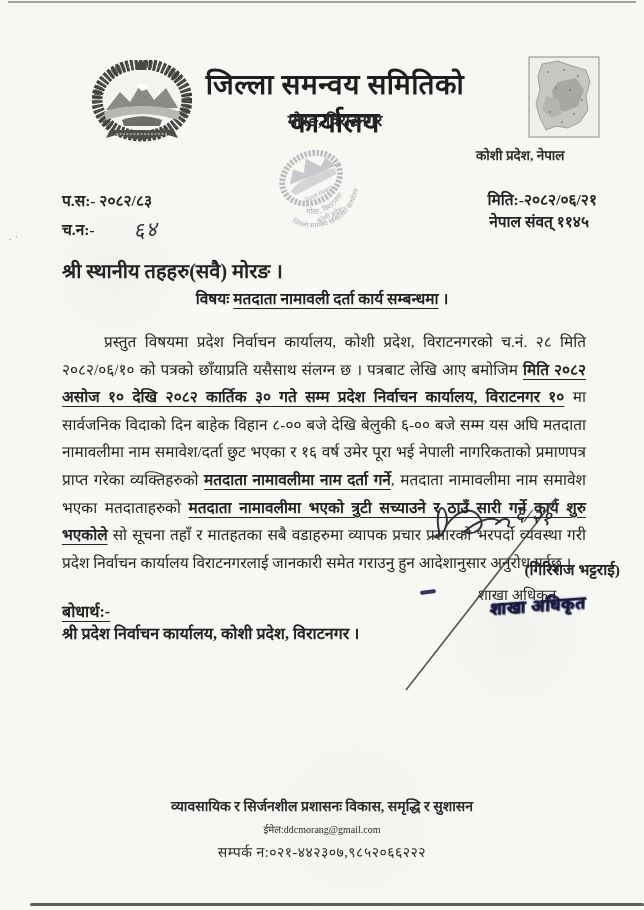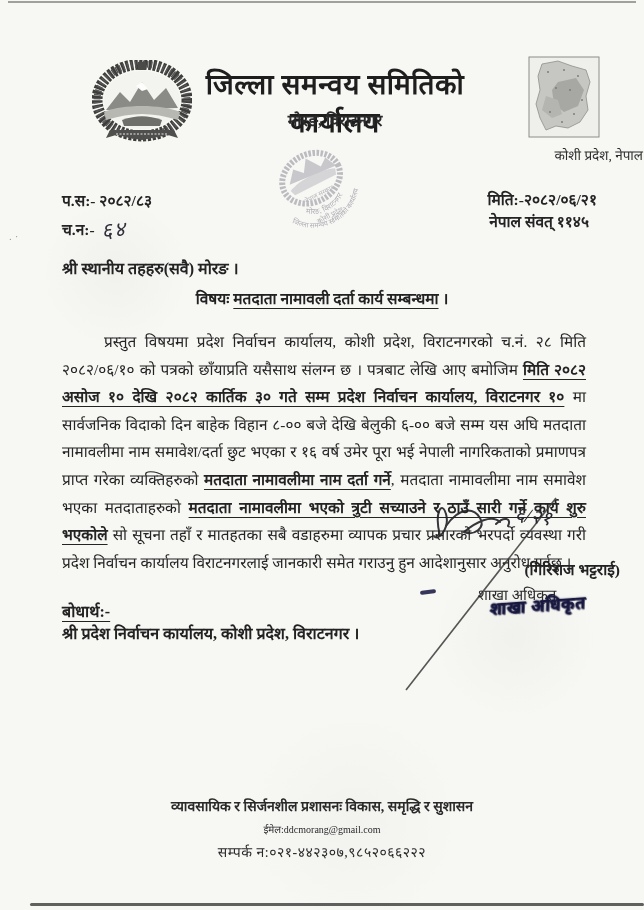--- a/index.html
+++ b/index.html
@@ -32,35 +32,35 @@
   .office-location{
     position:absolute;left:160px;top:109px;width:350px;text-align:center;
     font-size:16px;font-weight:bold;color:#2a2a2a;
   }
   .round-stamp{
     position:absolute;left:252px;top:126px;width:120px;height:108px;
     transform:rotate(-27deg);opacity:.62;
   }
   .map-figure{position:absolute;left:528px;top:56px;width:72px;height:82px;}
   .map-caption{
-    position:absolute;left:513px;top:146px;width:130px;text-align:right;
-    font-size:13.5px;font-weight:normal;color:#2d2d2d;
+    position:absolute;left:476px;top:146px;width:130px;text-align:left;
+    font-size:13.5px;font-weight:bold;color:#2d2d2d;
   }
 
   
   .ref-left{position:absolute;left:62px;top:189px;font-size:15.5px;font-weight:bold;color:#242424;}
-  .ref-left .line2{margin-top:4px;display:flex;align-items:center;}
+  .ref-left .line2{margin-top:4px;display:flex;align-items:center;gap:32px;}
   .handwritten{
     font-style:italic;font-size:21px;font-weight:normal;color:#30303a;
     transform:rotate(-6deg);display:inline-block;margin-left:6px;letter-spacing:2px;
   }
   .ref-right{position:absolute;right:47px;top:188px;text-align:right;font-size:15.5px;font-weight:bold;color:#242424;}
   .ref-right .line2{padding-right:8px;}
 
-  .addressee{position:absolute;left:62px;top:257px;font-size:16px;font-weight:bold;color:#232323;}
+  .addressee{position:absolute;left:62px;top:257px;font-size:20px;font-weight:bold;color:#232323;}
 
   .subject-line{
     position:absolute;left:0;top:287px;width:644px;text-align:center;
     font-size:15.5px;font-weight:bold;color:#222;
   }
   .subject-underline{text-decoration:underline;text-underline-offset:4px;text-decoration-thickness:1.3px;}
 
   
   .body-par{
     position:absolute;left:62px;top:328px;width:524px;

